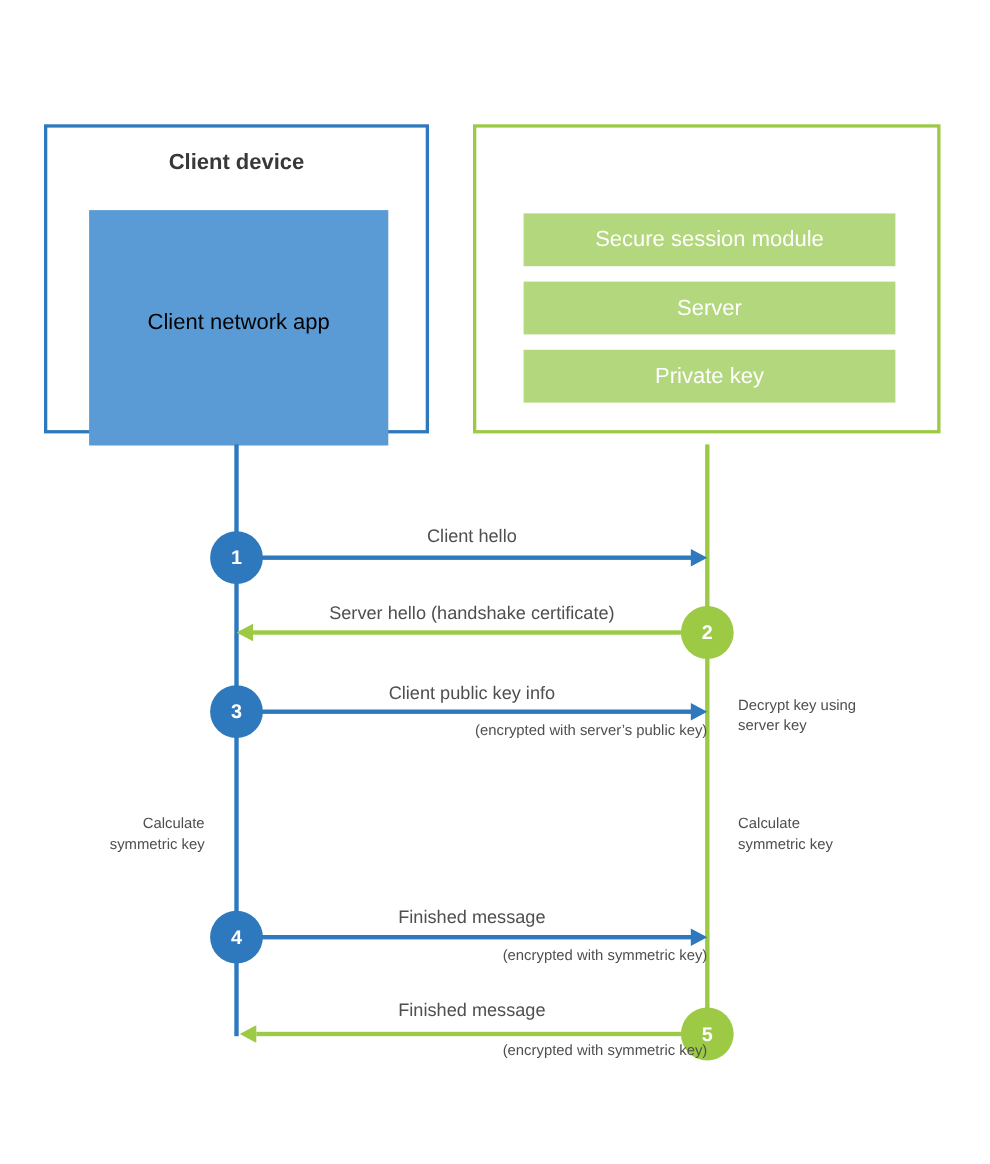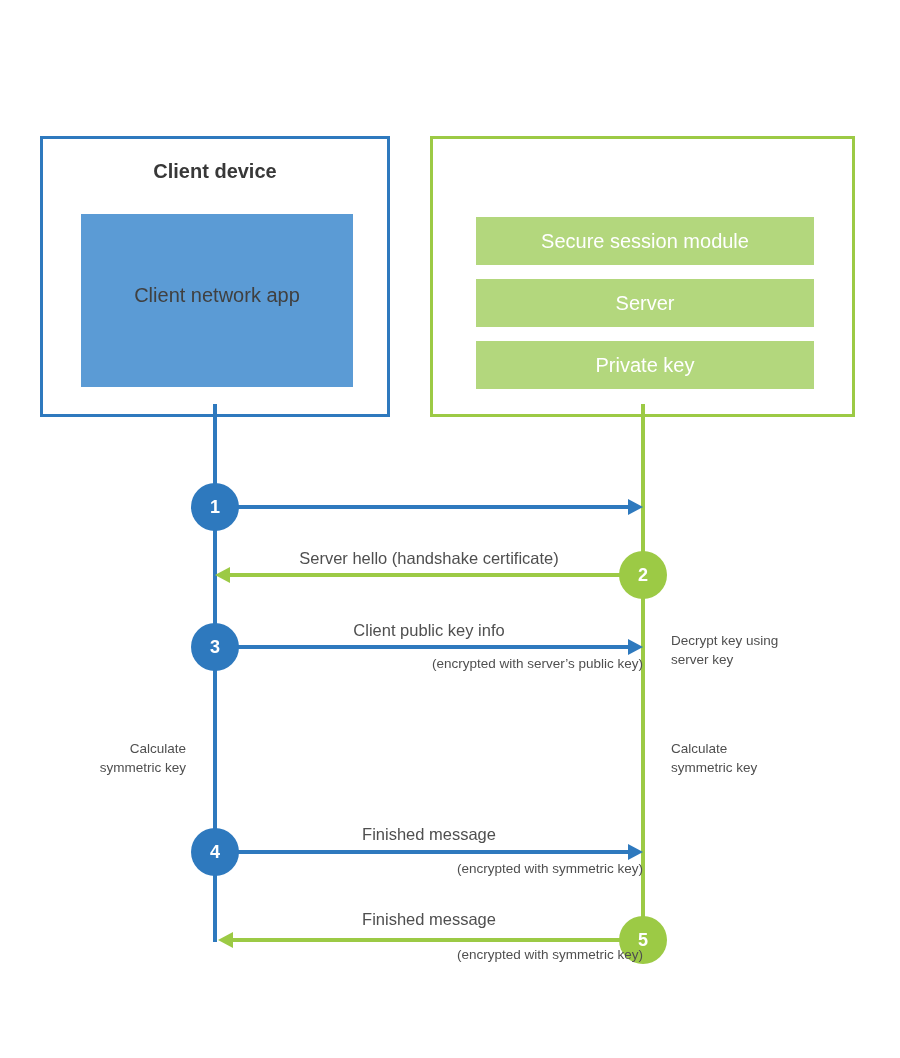--- a/index.html
+++ b/index.html
@@ -15,30 +15,30 @@
   body{background:#ffffff;}
   .canvas{
     position:relative;width:900px;height:1058px;background:#ffffff;
     font-family:"Liberation Sans","DejaVu Sans",sans-serif;overflow:hidden;
   }
   .page-title{
     position:absolute;left:38px;top:30px;
     font-size:27px;font-weight:300;color:var(--title);letter-spacing:.3px;
   }
   .actor-box{
-    position:absolute;top:136px;height:281px;background:#fff;border:3px solid;
+    position:absolute;top:113px;height:281px;background:#fff;border:3px solid;
   }
   .client-box{left:40px;width:350px;border-color:var(--blue);}
   .server-box{left:430px;width:425px;border-color:var(--green);}
   .actor-title{
     margin-top:21px;text-align:center;font-size:20px;font-weight:700;color:var(--heading);
   }
   .client-module{
-    position:absolute;left:38px;top:75px;width:272px;height:173px;
-    background:var(--blue-fill);color:#404040;font-size:20px;line-height:27px;
+    position:absolute;left:38px;top:75px;width:272px;height:214px;
+    background:var(--blue-fill);color:#000000;font-size:20px;line-height:27px;
     display:flex;align-items:center;justify-content:center;text-align:center;
     padding-bottom:10px;
   }
   .client-module span{display:block;width:170px;}
   .server-bar{
     position:absolute;left:43px;width:338px;height:48px;background:var(--green-fill);
     color:#fff;font-size:20px;display:flex;align-items:center;justify-content:center;
   }
   .bar-1{top:78px;} .bar-2{top:140px;} .bar-3{top:202px;}
   .lifeline{position:absolute;width:4px;top:404px;}
@@ -87,20 +87,21 @@
 
   <div class="actor-box server-box">
     <div class="server-bar bar-1">Secure session module</div>
     <div class="server-bar bar-2">Server</div>
     <div class="server-bar bar-3">Private key</div>
   </div>
 
   <div class="lifeline blue"></div>
   <div class="lifeline green"></div>
 
+  <div class="msg-label" style="top:479px">Client hello</div>
   <div class="arrow-line blue" style="left:215px;top:505px;width:414px"></div>
   <div class="arrow-head right" style="left:628px;top:499px"></div>
   <div class="step-circle blue" style="left:191px;top:483px">1</div>
 
   <div class="msg-label" style="top:549px">Server hello (handshake certificate)</div>
   <div class="arrow-line green" style="left:230px;top:573px;width:413px"></div>
   <div class="arrow-head left" style="left:215px;top:567px"></div>
   <div class="step-circle green" style="left:619px;top:551px">2</div>
 
   <div class="msg-label" style="top:621px">Client public key info</div>

